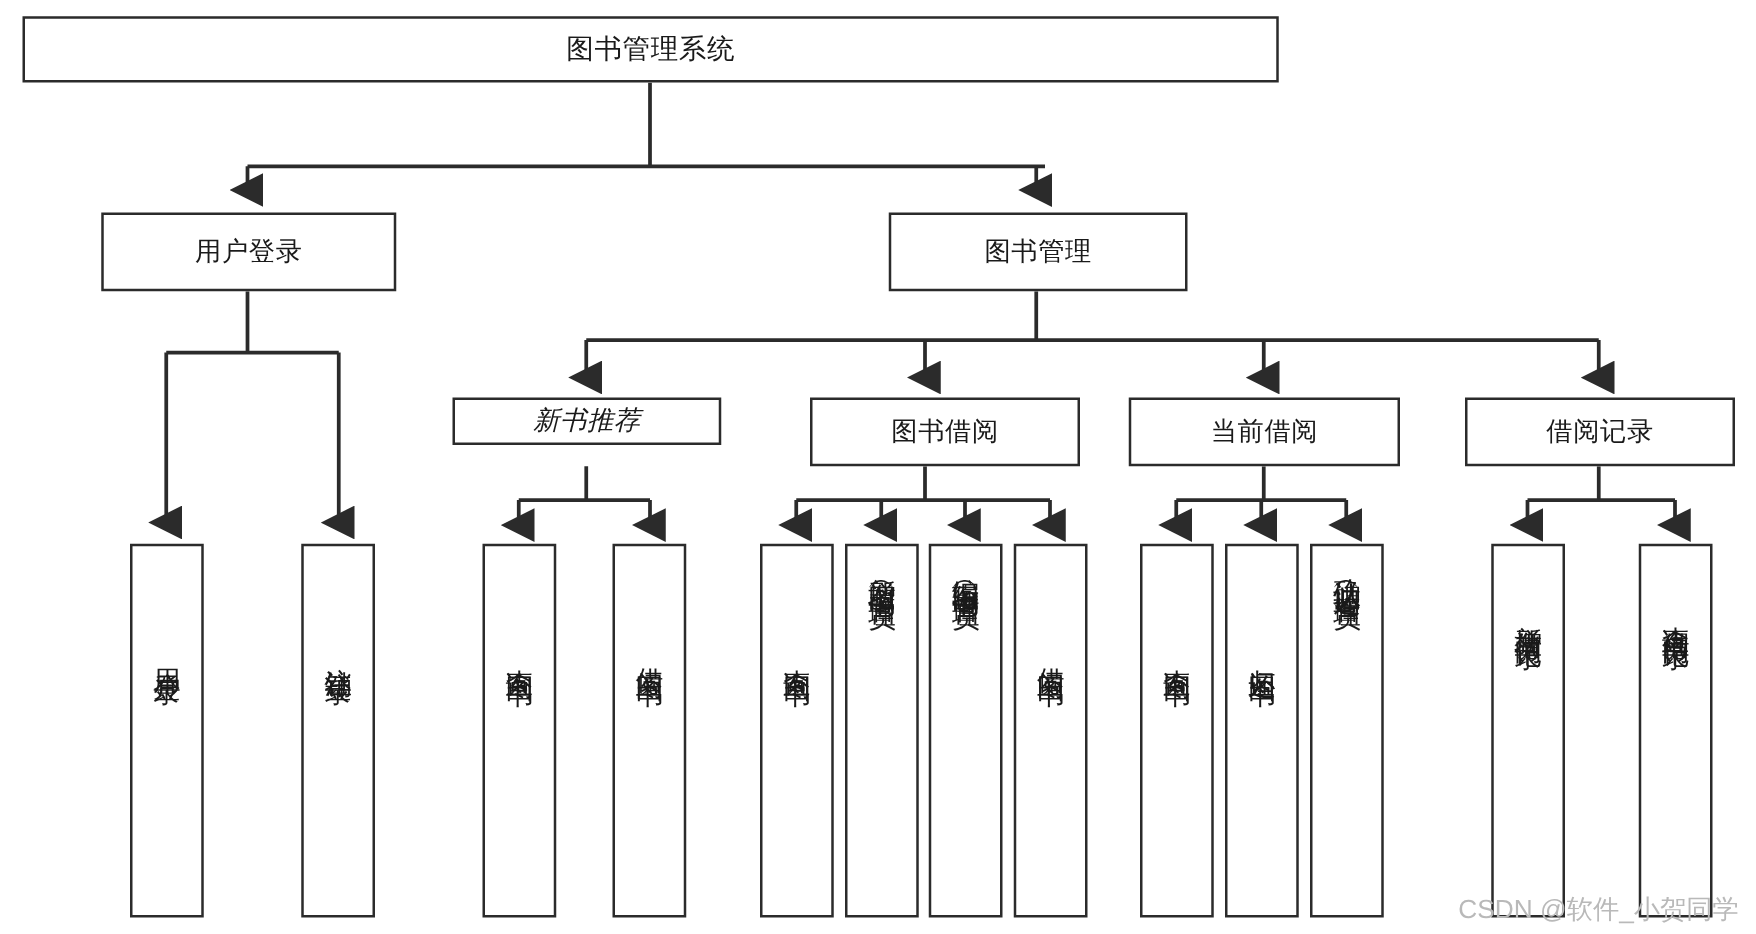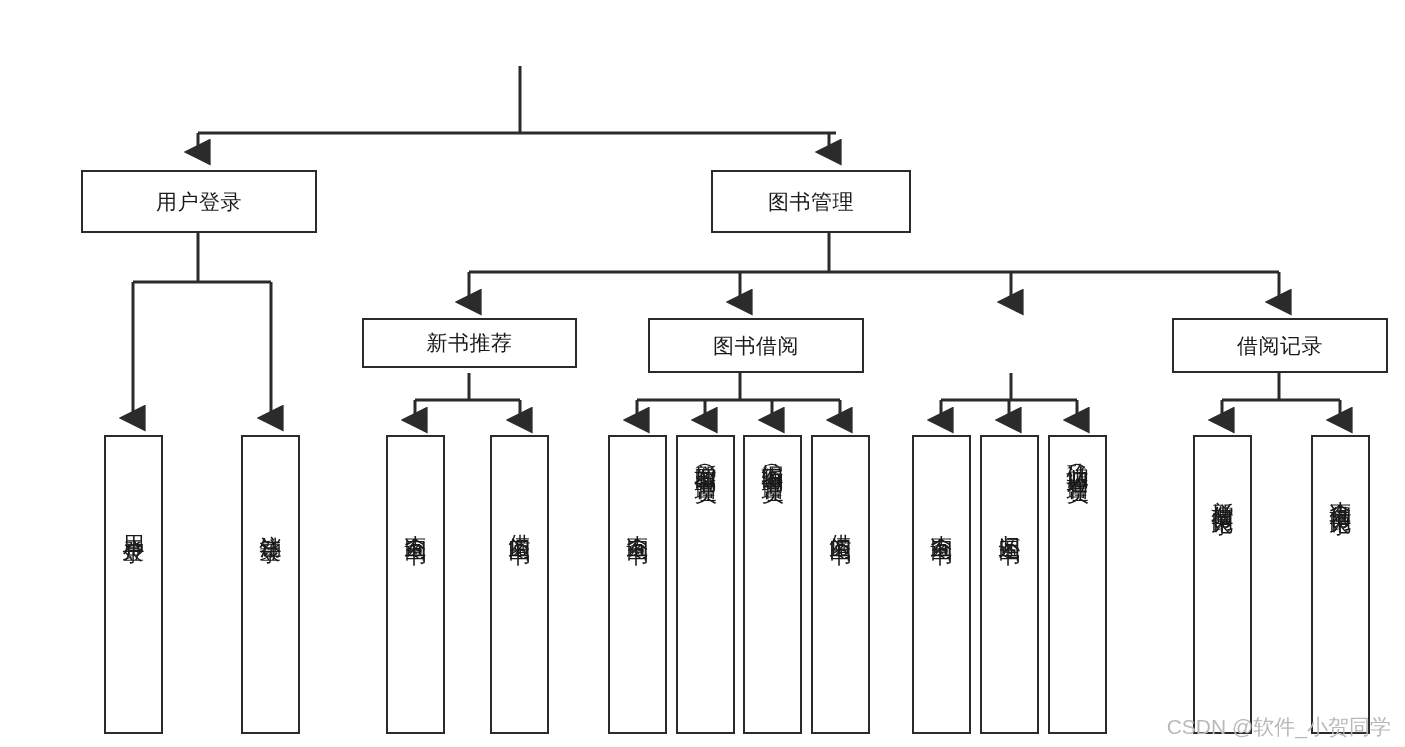--- a/index.html
+++ b/index.html
@@ -127,34 +127,40 @@
       <path d="M1009,400 L1009,420" marker-end="url(#arrow)"></path>
       <path d="M1077,400 L1077,420" marker-end="url(#arrow)"></path>
 
       <path d="M1279,373 L1279,400"></path>
       <path d="M1222,400 L1340,400"></path>
       <path d="M1222,400 L1222,420" marker-end="url(#arrow)"></path>
       <path d="M1340,400 L1340,420" marker-end="url(#arrow)"></path>
     </g>
   </svg>
 
+  <div class="node root horizontal" style="left:18px; top:13px; width:1005px; height:53px;">
+    <span class="label">图书管理系统</span>
+  </div>
 
   <div class="node horizontal" style="left:81px; top:170px; width:236px; height:63px;">
     <span class="label">用户登录</span>
   </div>
-  <div class="node horizontal" style="left:711px; top:170px; width:200px; height:63px;">
+  <div class="node horizontal" style="left:711px; top:170px; width:239px; height:63px;">
     <span class="label">图书管理</span>
   </div>
 
-  <div class="node horizontal" style="left:362px; top:318px; width:215px; height:50px;">
+  <div class="node horizontal" style="left:362px; top:318px; width:215px; height:38px;font-style:italic;">
     <span class="label">新书推荐</span>
   </div>
   <div class="node horizontal" style="left:632px; top:318px; width:216px; height:55px;margin-left:16px;">
     <span class="label">图书借阅</span>
   </div>
+  <div class="node horizontal" style="left:903px; top:318px; width:217px; height:55px;">
+    <span class="label">当前借阅</span>
+  </div>
   <div class="node horizontal" style="left:1172px; top:318px; width:216px; height:55px;">
     <span class="label">借阅记录</span>
   </div>
 
   <div class="node vertical mid" style="left:104px; top:435px; width:59px; height:299px;">
     <span class="label">用户登录</span>
   </div>
   <div class="node vertical mid" style="left:241px; top:435px; width:59px; height:299px;">
     <span class="label">注销登录</span>
   </div>

